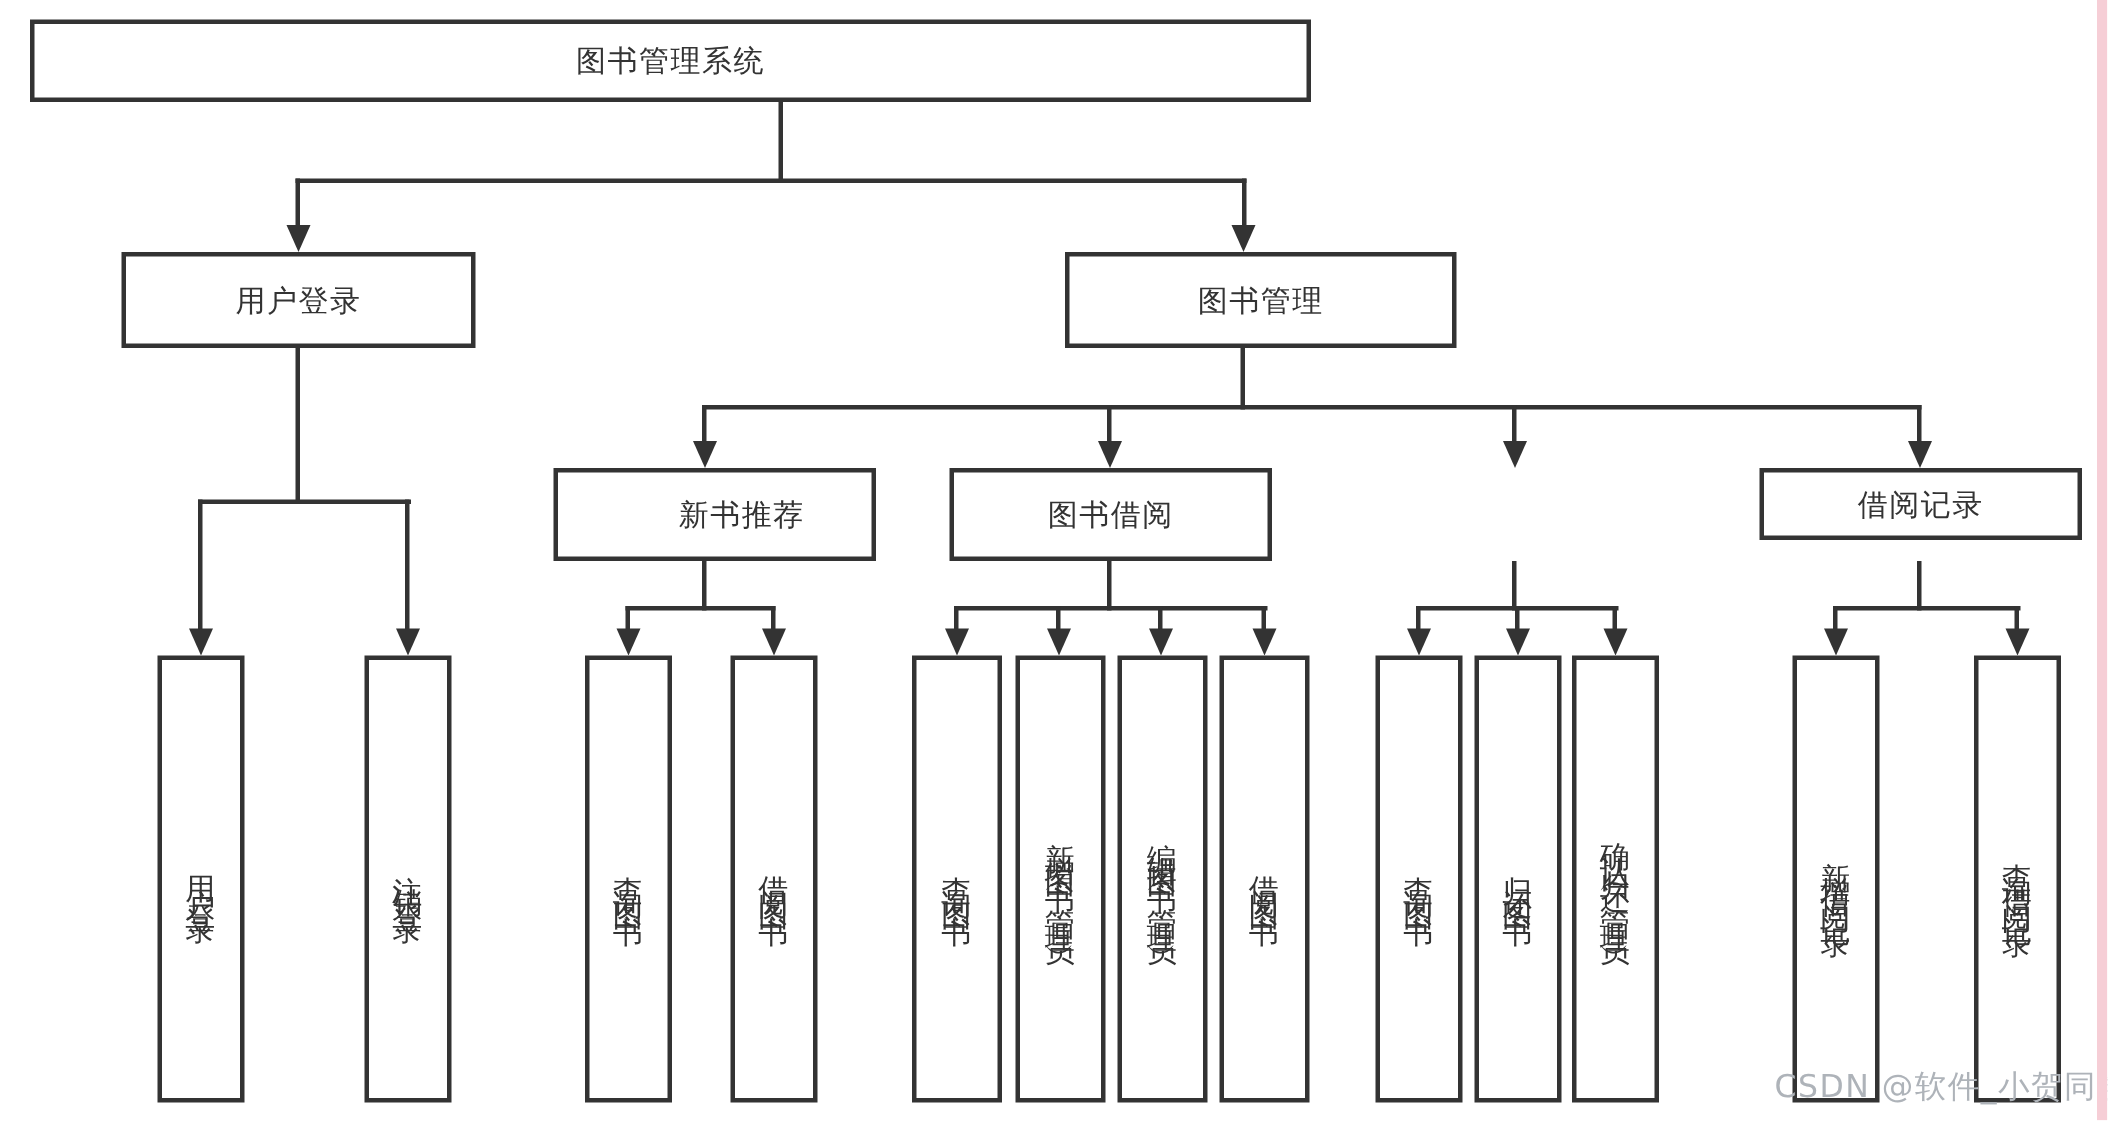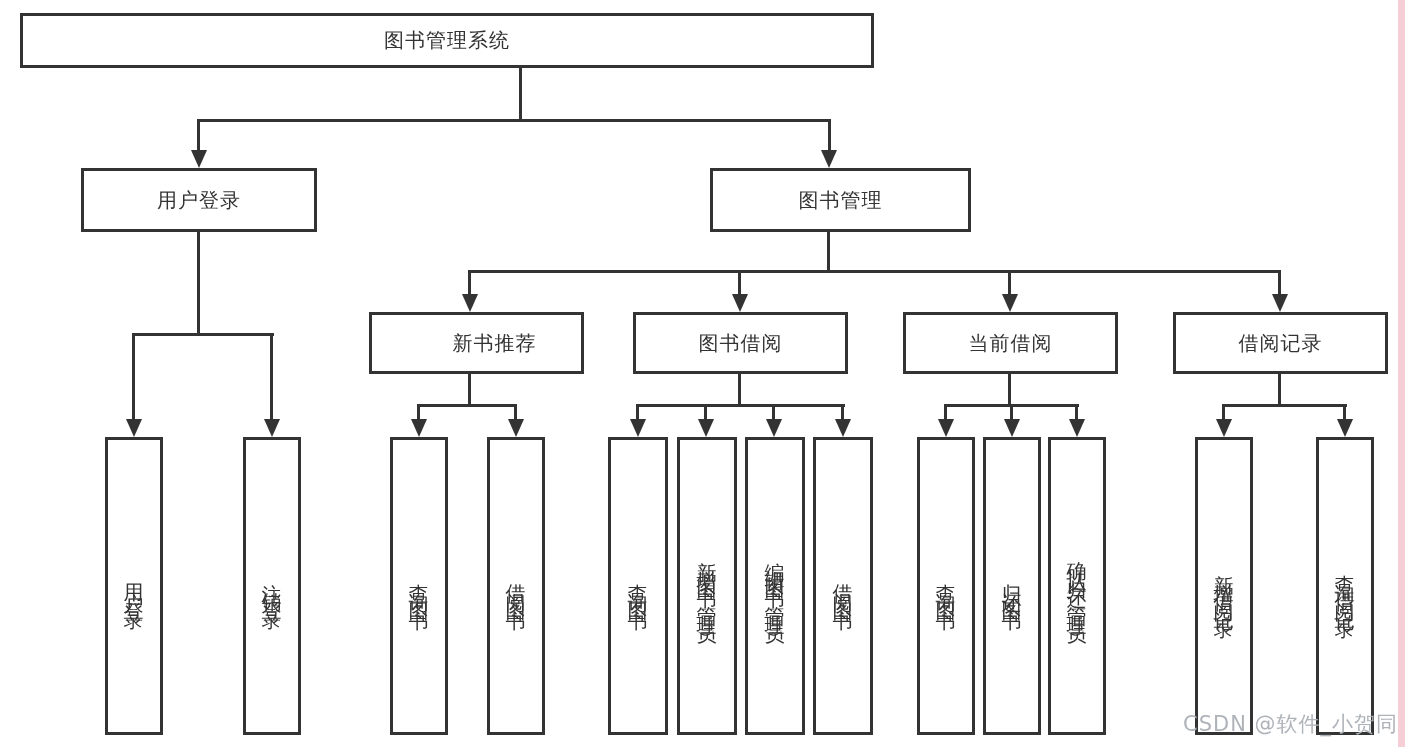--- a/index.html
+++ b/index.html
@@ -57,22 +57,21 @@
   <div class="line" style="left:738px;  top:270px; width:3px; height:25px;"></div>
   <div class="line" style="left:1008px; top:270px; width:3px; height:25px;"></div>
   <div class="line" style="left:1278px; top:270px; width:3px; height:25px;"></div>
   <div class="arrow" style="left:462px;  top:294px;"></div>
   <div class="arrow" style="left:732px;  top:294px;"></div>
   <div class="arrow" style="left:1002px; top:294px;"></div>
   <div class="arrow" style="left:1272px; top:294px;"></div>
 
   <div class="box" style="left:369px;  top:312px; width:215px; height:62px;padding-left:36px;">新书推荐</div>
   <div class="box" style="left:633px;  top:312px; width:215px; height:62px;">图书借阅</div>
-  <div class="box" style="left:903px;  top:312px; width:215px; height:62px;">当前借阅</div>
-  <div class="box" style="left:1173px; top:312px; width:215px; height:62px;">借阅记录</div>
+  <div class="box" style="left:1173px; top:312px; width:215px; height:48px;">借阅记录</div>
 
   <div class="line" style="left:468px;  top:374px; width:3px; height:33px;"></div>
   <div class="line" style="left:738px;  top:374px; width:3px; height:33px;"></div>
   <div class="line" style="left:1008px; top:374px; width:3px; height:33px;"></div>
   <div class="line" style="left:1278px; top:374px; width:3px; height:33px;"></div>
 
   <div class="line" style="left:417px;  top:404px; width:100px; height:3px;"></div>
   <div class="line" style="left:636px;  top:404px; width:209px; height:3px;"></div>
   <div class="line" style="left:944px;  top:404px; width:135px; height:3px;"></div>
   <div class="line" style="left:1222px; top:404px; width:125px; height:3px;"></div>

